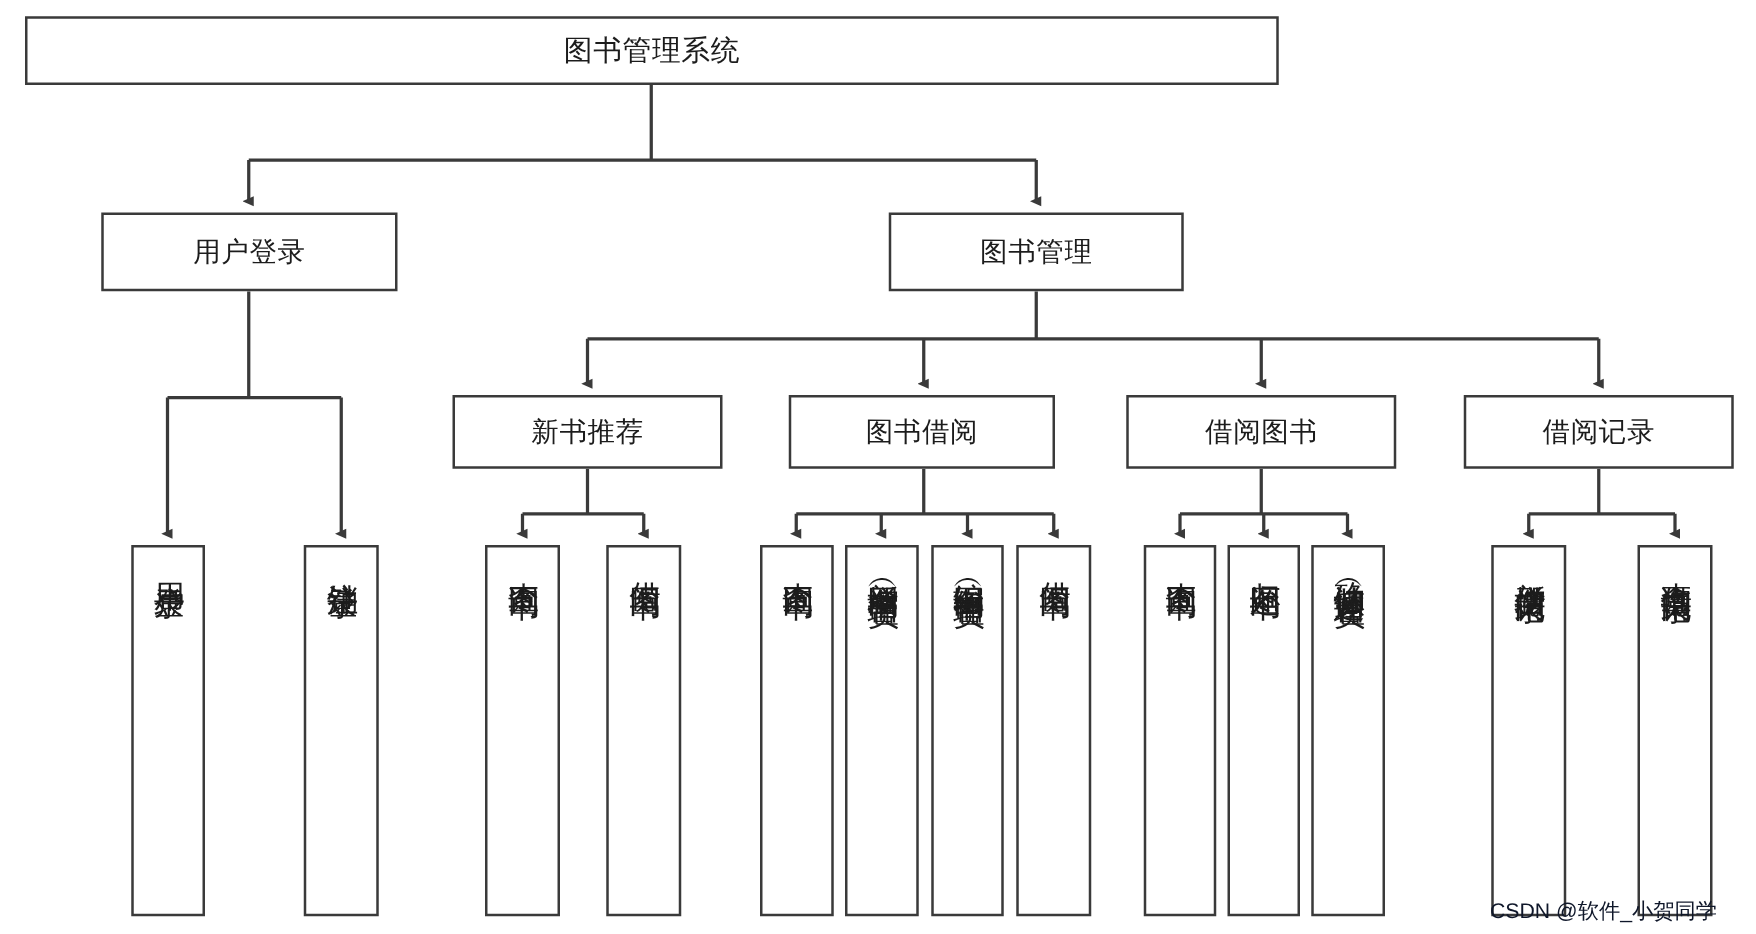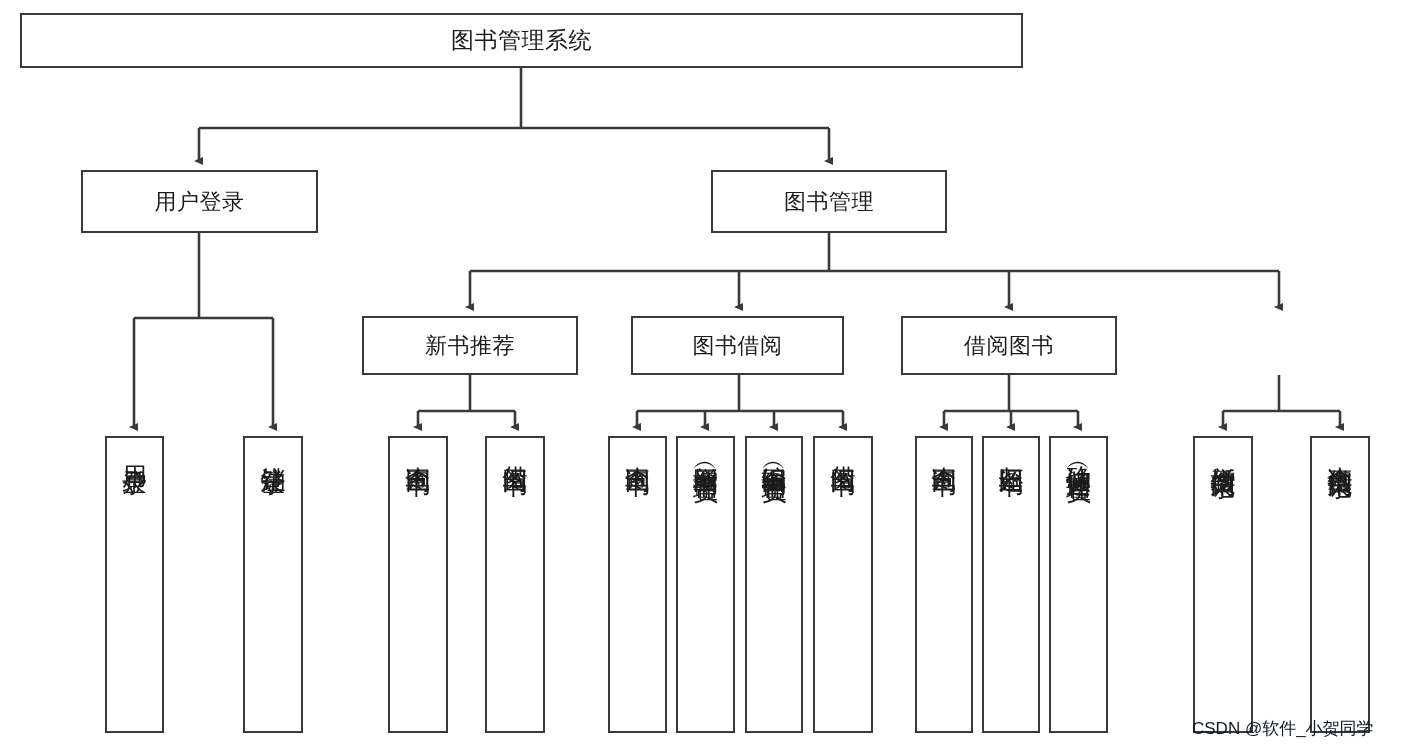--- a/index.html
+++ b/index.html
@@ -140,20 +140,23 @@
 
   <div class="node horizontal" style="left: 362px; top: 316px; width: 216px; height: 59px;">
     <span class="node-label">新书推荐</span>
   </div>
   <div class="node horizontal" style="left: 599px; top: 316px; width: 213px; height: 59px; margin-left: 32px;">
     <span class="node-label">图书借阅</span>
   </div>
   <div class="node horizontal" style="left: 901px; top: 316px; width: 216px; height: 59px;">
     <span class="node-label">借阅图书</span>
   </div>
+  <div class="node horizontal" style="left: 1171px; top: 316px; width: 216px; height: 59px;">
+    <span class="node-label">借阅记录</span>
+  </div>
 
   <div class="node vertical" style="left: 105px; top: 436px; width: 59px; height: 297px;">
     <span class="node-label">用户登录</span>
   </div>
   <div class="node vertical" style="left: 243px; top: 436px; width: 60px; height: 297px;">
     <span class="node-label">注销登录</span>
   </div>
   <div class="node vertical" style="left: 388px; top: 436px; width: 60px; height: 297px;">
     <span class="node-label">查询图书</span>
   </div>

